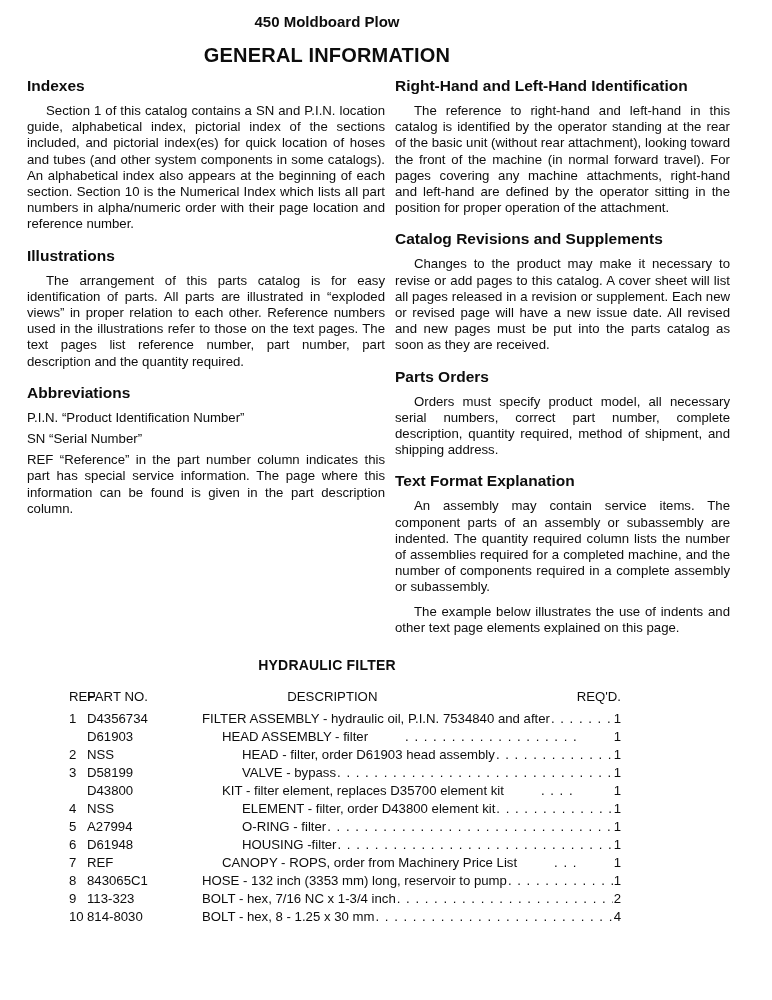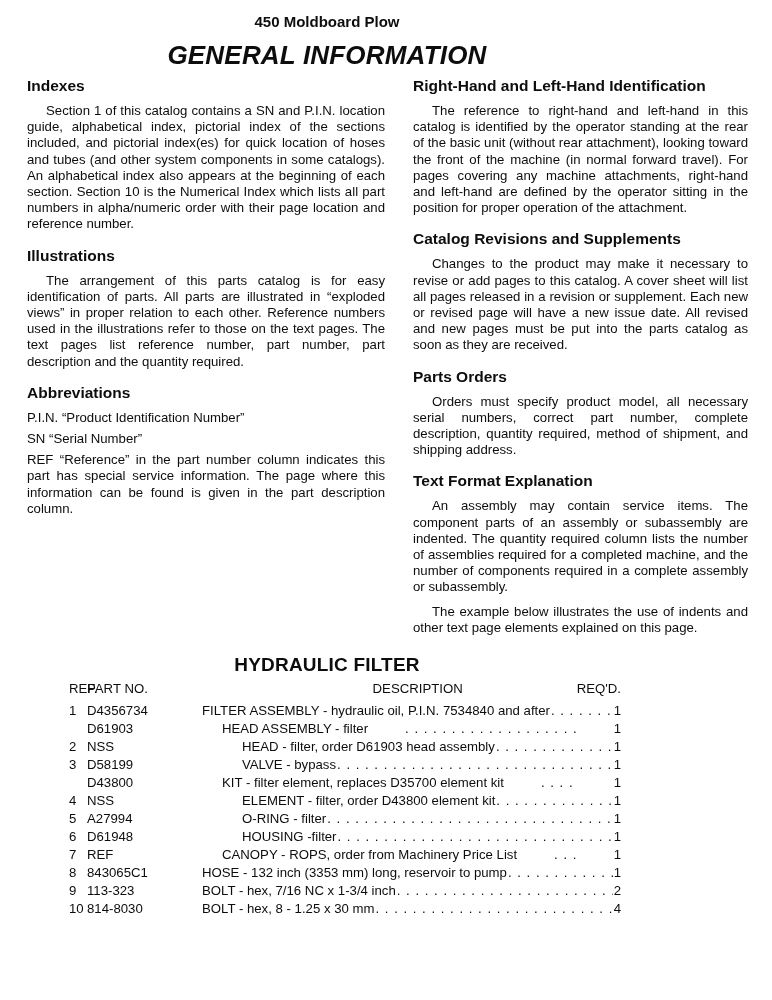--- a/index.html
+++ b/index.html
@@ -13,31 +13,30 @@
   }
   .page { width: 654px; height: 1000px; padding-top: 13px; }
 
   
   .model-title {
     text-align: center; font-weight: bold;
     font-size: 15px; line-height: 18px;
   }
   .page-title {
     text-align: center; font-weight: bold;
-    font-size: 26px; line-height: 24px;
+    font-size: 20px; line-height: 24px;
     margin-top: 12px; margin-bottom: 10px;
     letter-spacing: .2px;
-    font-style: italic;
   }
 
   
   .columns {
     display: flex;
     padding: 0 28px 0 27px;
-    gap: 28px;
+    gap: 10px;
   }
   .col-left  { width: 358px; flex: 0 0 358px; }
   .col-right { width: 335px; flex: 0 0 335px; }
 
   .section h3 {
     font-size: 15.5px; line-height: 18px; font-weight: bold;
     margin: 14px 0 8px 0;
   }
   .section:first-child h3 { margin-top: 0; }
   .section p {
@@ -48,22 +47,22 @@
   }
   .abbr-item {
     font-size: 13.2px; line-height: 16.2px;
     text-align: justify;
     margin-bottom: 5px;
   }
 
   
   .table-title {
     text-align: center; font-weight: bold;
-    font-size: 19px; line-height: 22px;
-    margin-top: 10px; margin-bottom: 4px;
+    font-size: 14px; line-height: 22px;
+    margin-top: 10px; margin-bottom: 12px;
     letter-spacing: .2px;
   }
   .ptable { margin: 0 33px 0 40px; font-size: 13.2px; }
   .trow {
     display: grid;
     grid-template-columns: 47px 115px 1fr;
     line-height: 18px;
     align-items: baseline;
   }
   .thead { margin-bottom: 4px; }
@@ -78,21 +77,21 @@
   }
   .c-desc .leader::before {
     content: ". . . . . . . . . . . . . . . . . . . . . . . . . . . . . . . . . . . . . . . . . . . . . . . . . . . . . . . . . . . . . . . . . . . .";
     letter-spacing: 1px;
   }
   .c-desc .qty { white-space: nowrap; }
   .c-desc[data-indent="1"] { padding-left: 20px; gap: 36px; }
   .c-desc[data-indent="2"] { padding-left: 40px; }
   
   .h-desc { display: flex; align-items: baseline; }
-  .h-desc-label { flex: 1 1 auto; text-align: right; padding-right: 114px; }
+  .h-desc-label { flex: 1 1 auto; text-align: center; padding-right: 114px; }
   .h-reqd { white-space: nowrap; }
 </style>
 </head>
 <body>
 
 <div class="page">
 
   <div class="model-title">450 Moldboard Plow</div>
   <div class="page-title">GENERAL INFORMATION</div>
 

